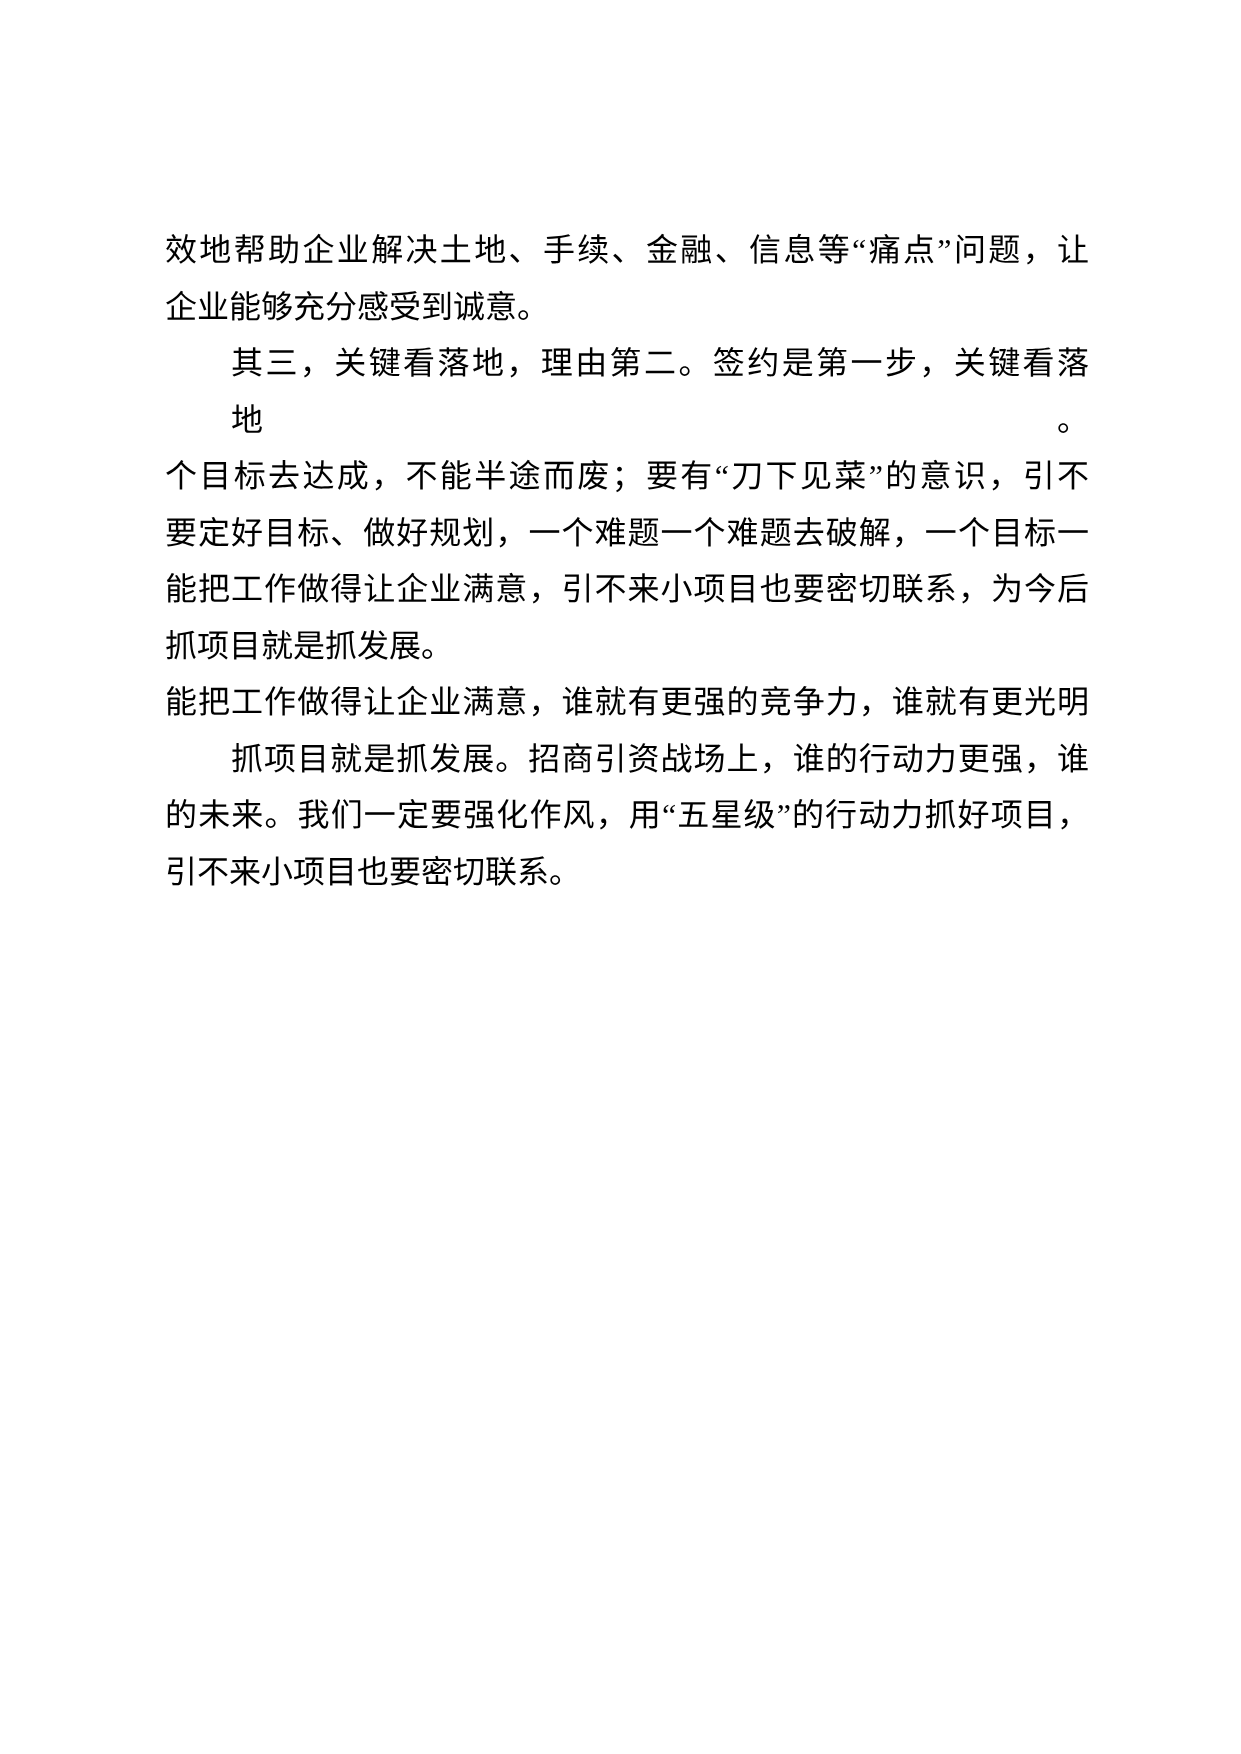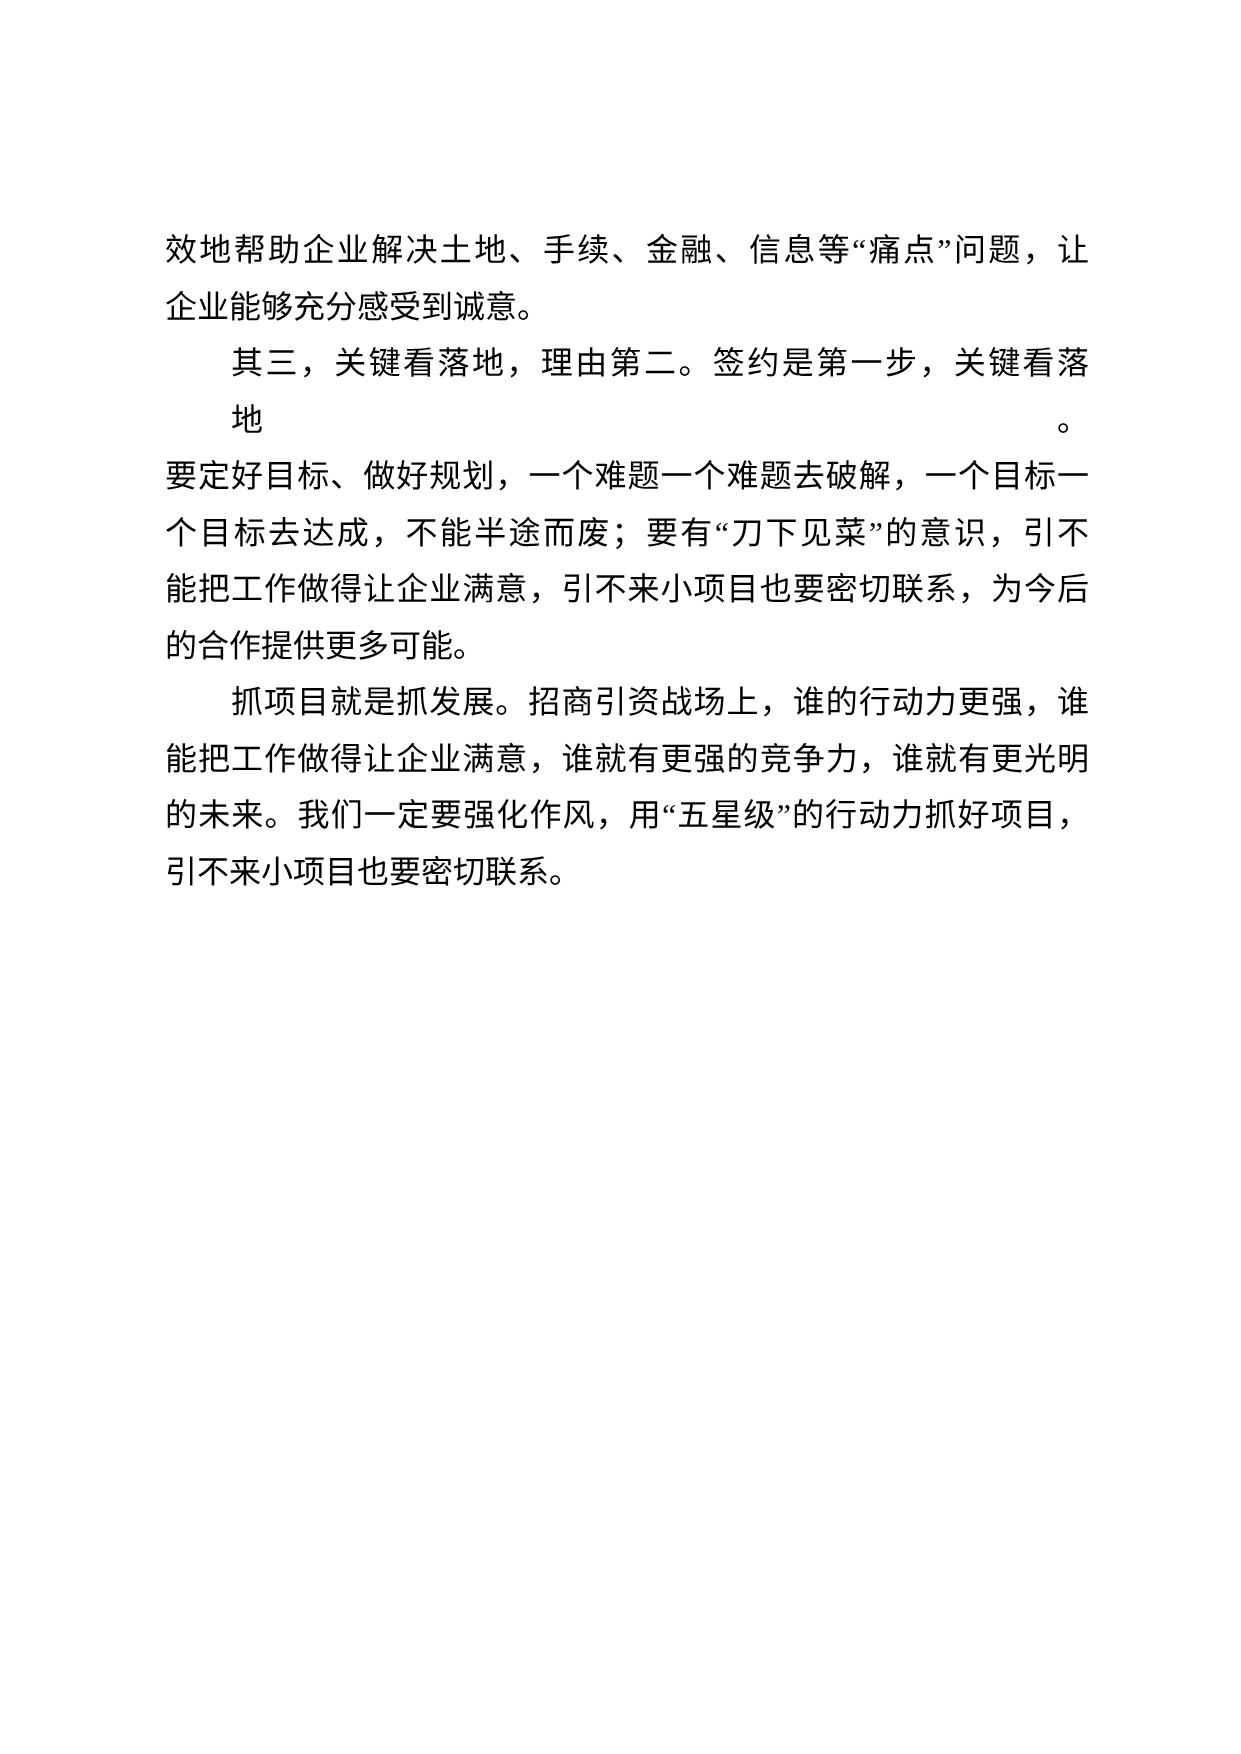--- a/index.html
+++ b/index.html
@@ -45,22 +45,22 @@
   }
 </style>
 </head>
 <body>
 
 <div class="page">
   <div class="text-block">
     <div class="line justify">效地帮助企业解决土地、手续、金融、信息等“痛点”问题，让</div>
     <div class="line end">企业能够充分感受到诚意。</div>
     <div class="line justify indent">其三，关键看落地，理由第二。签约是第一步，关键看落地。</div>
+    <div class="line justify">个目标去达成，不能半途而废；要有“刀下见菜”的意识，引不</div>
     <div class="line justify">要定好目标、做好规划，一个难题一个难题去破解，一个目标一</div>
-    <div class="line justify">个目标去达成，不能半途而废；要有“刀下见菜”的意识，引不</div>
     <div class="line justify">能把工作做得让企业满意，引不来小项目也要密切联系，为今后</div>
-    <div class="line end">的合作提供更多可能。</div>
+    <div class="line end">抓项目就是抓发展。</div>
+    <div class="line justify">能把工作做得让企业满意，谁就有更强的竞争力，谁就有更光明</div>
     <div class="line justify indent">抓项目就是抓发展。招商引资战场上，谁的行动力更强，谁</div>
-    <div class="line justify">能把工作做得让企业满意，谁就有更强的竞争力，谁就有更光明</div>
     <div class="line justify">的未来。我们一定要强化作风，用“五星级”的行动力抓好项目，</div>
     <div class="line end">引不来小项目也要密切联系。</div>
   </div>
 </div>
 
 </body></html>

